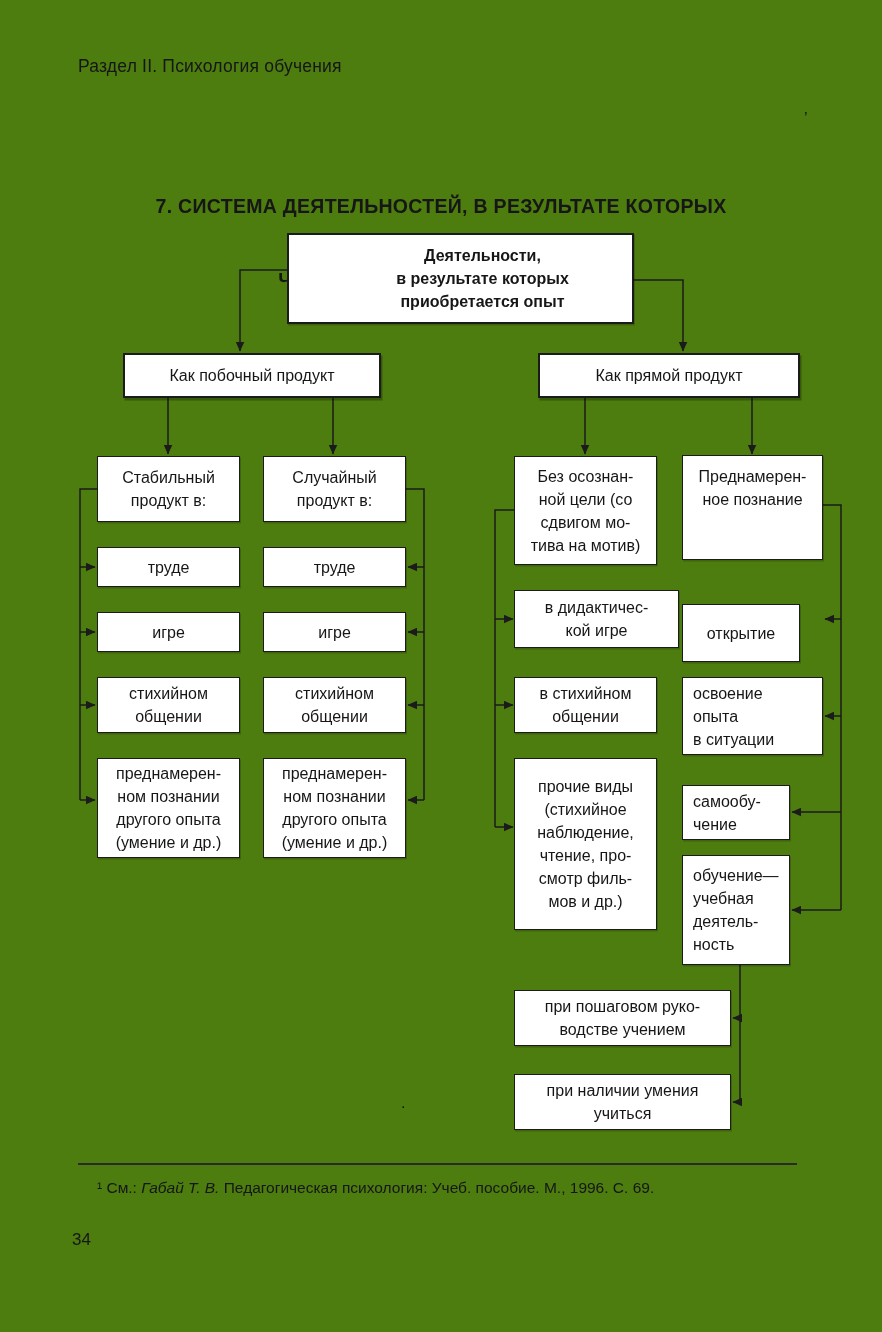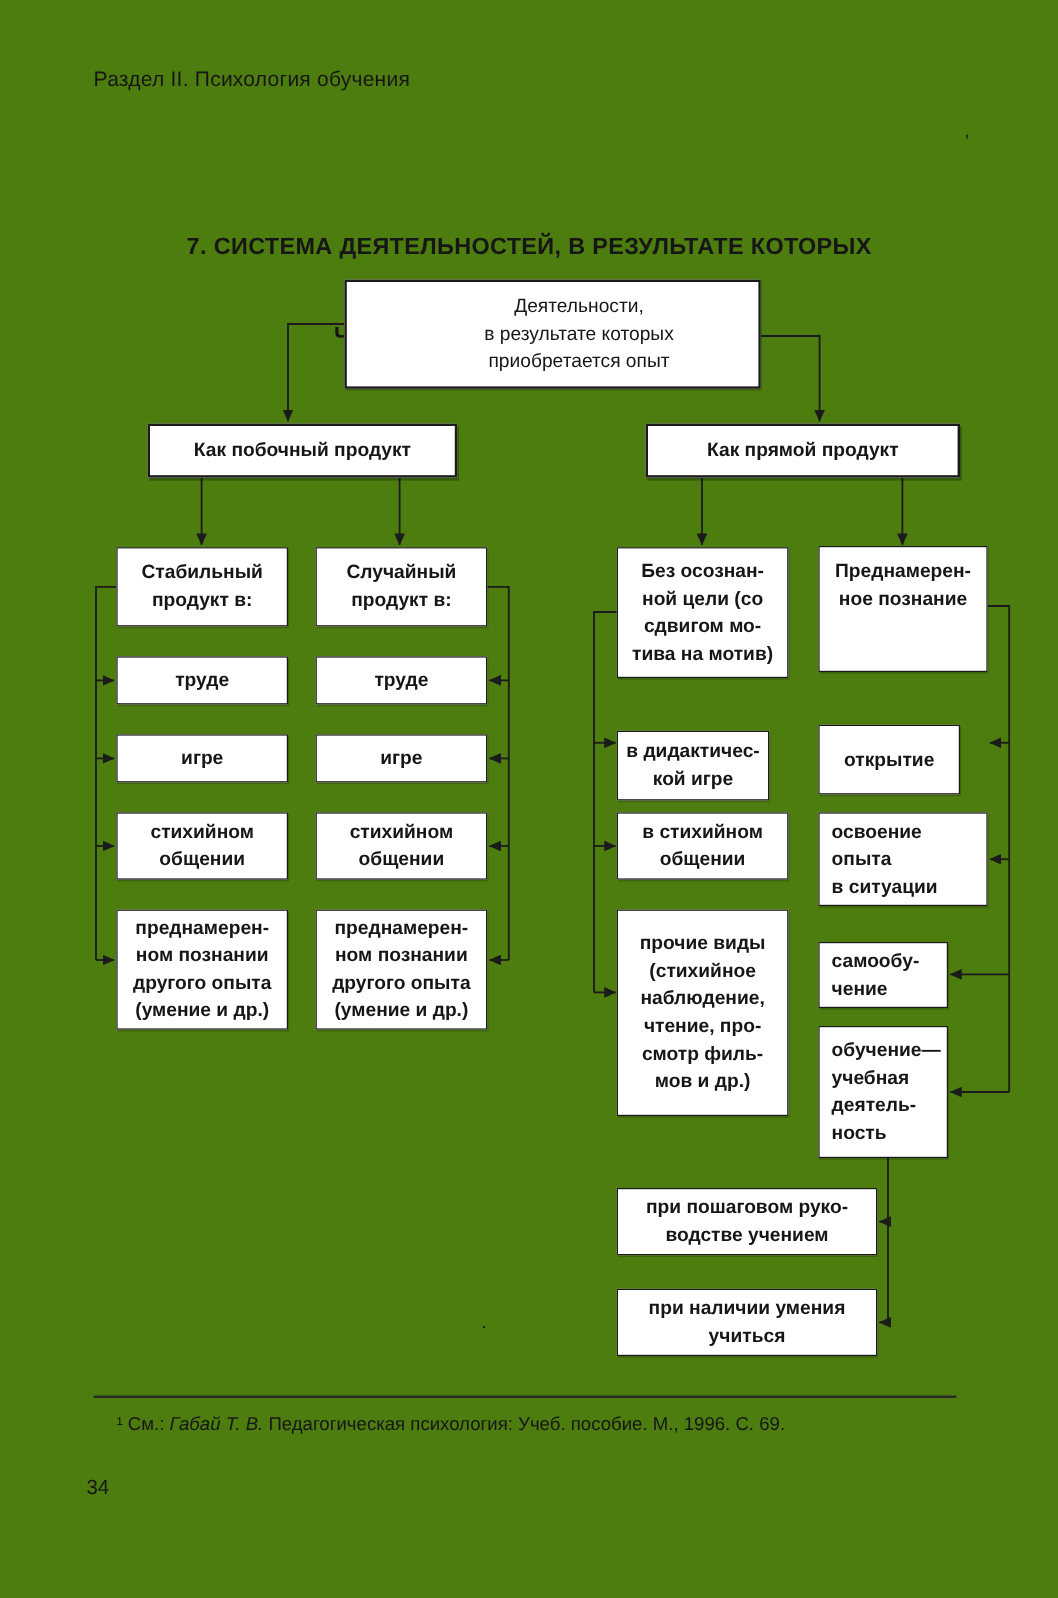--- a/index.html
+++ b/index.html
@@ -9,23 +9,23 @@
     font-family:"Liberation Sans","DejaVu Sans",sans-serif; color:#161616;
     overflow:hidden;
   }
   .running-header { position:absolute; left:78px; top:56px; font-size:17.5px; letter-spacing:.2px; }
   .title { position:absolute; left:40px; top:146px; width:802px; text-align:center;
            font-size:19.5px; font-weight:bold; line-height:28px; letter-spacing:.3px; }
   .title span { display:block;margin-top:46px; }
   .node {
     position:absolute; display:flex; align-items:center; justify-content:center;
     text-align:center; white-space:pre-line; font-size:16px; line-height:23px;
-    border:1.5px solid #1b1b1b; background:#fff; box-shadow:1px 1.5px 0 rgba(0,0,0,.18);font-weight:bold;
+    border:1.5px solid #1b1b1b; background:#fff; box-shadow:1px 1.5px 0 rgba(0,0,0,.18);
   }
-  .node.root   { font-weight:normal; border-width:2px;padding-left:44px; }
+  .node.root   { font-weight:bold; border-width:2px;padding-left:44px; }
   .node.branch { border-width:2px; box-shadow:1.5px 2.5px 0 rgba(0,0,0,.28); }
   .node.left-align { justify-content:flex-start; text-align:left; padding-left:10px; }
   .node.top-align  { align-items:flex-start; padding-top:9px; }
   .connectors { position:absolute; left:0; top:0; pointer-events:none; }
   .rule     { position:absolute; left:78px; top:1163px; width:719px; height:1.5px; background:#2a2a2a; }
   .footnote { position:absolute; left:97px; top:1179px; font-size:15.5px; }
   .footnote i { font-style:italic;margin-top:16px; }
   .pageno   { position:absolute; left:72px; top:1230px; font-size:17px; }
   .stray-top    { position:absolute; left:804px; top:110px; font-size:16px; }
   .stray-bottom { position:absolute; left:401px; top:1094px; font-size:16px; }
@@ -117,21 +117,21 @@
 другого опыта
 (умение и др.)</div>
 
   <div class="node" style="left:514px;top:456px;width:143px;height:109px">Без осознан-
 ной цели (со
 сдвигом мо-
 тива на мотив)</div>
   <div class="node top-align" style="left:682px;top:455px;width:141px;height:105px">Преднамерен-
 ное познание</div>
 
-  <div class="node" style="left:514px;top:609px;width:127px;height:58px">в дидактичес-
+  <div class="node" style="left:514px;top:590px;width:165px;height:58px">в дидактичес-
 кой игре</div>
   <div class="node" style="left:514px;top:677px;width:143px;height:56px">в стихийном
 общении</div>
   <div class="node" style="left:514px;top:758px;width:143px;height:172px">прочие виды
 (стихийное
 наблюдение,
 чтение, про-
 смотр филь-
 мов и др.)</div>
 

